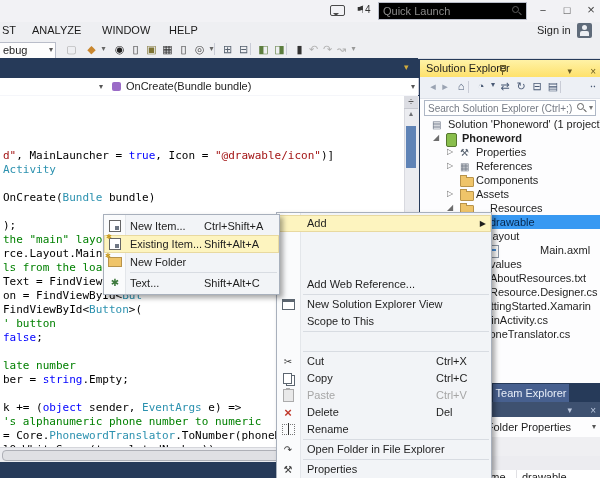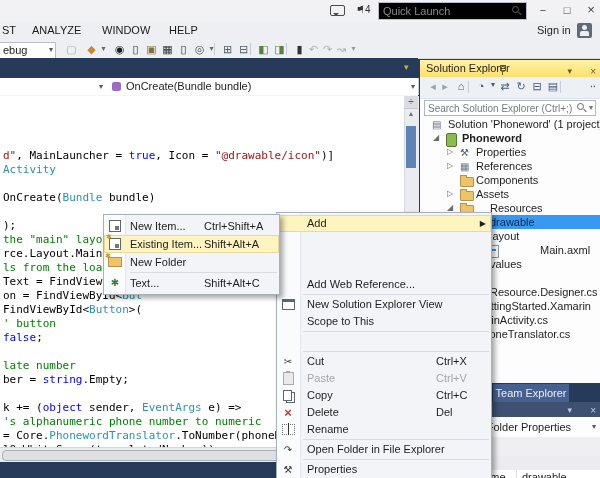--- a/index.html
+++ b/index.html
@@ -273,20 +273,21 @@
       <span class="gdoc xml ticon" style="position: absolute; left: 68px;"></span>
       <span class="lbl" style="position: absolute; left: 84px; margin-left: 36px;">Main.axml</span>
     </div>
     <div class="trow" style="top: 140px;">
       <span class="tarrow" style="left: 41px;">▷</span>
       <span class="gfolder ticon" style="position: absolute; left: 54px;"></span>
       <span class="lbl" style="position: absolute; left: 70px;">values</span>
     </div>
     <div class="trow" style="top: 154px;">
       <span class="gdoc ticon" style="position: absolute; left: 54px;"></span>
+      <span class="lbl" style="position: absolute; left: 70px;">AboutResources.txt</span>
     </div>
     <div class="trow" style="top: 168px;">
       <span class="gdoc cs ticon" style="position: absolute; left: 54px;"></span>
       <span class="lbl" style="position: absolute; left: 70px;">Resource.Designer.cs</span>
     </div>
     <div class="trow" style="top: 182px;">
       <span class="gdoc ticon" style="position: absolute; left: 40px;"></span>
       <span class="lbl" style="position: absolute; left: 56px;">GettingStarted.Xamarin</span>
     </div>
     <div class="trow" style="top: 196px;">
@@ -353,33 +354,33 @@
       <span class="mico"></span>
     </div>
     <div class="msep"></div>
     <div class="mrow" style="height: 17px;">
       <span class="mico">
         <span class="mglyph">✂</span>
       </span>
       <span class="lbl" style="left: 30px; top: 2px;">Cut</span>
       <span class="sc" style="left: 159px; top: 2px;">Ctrl+X</span>
     </div>
+    <div class="mrow" style="height: 17px;">
+      <span class="mico">
+        <span class="mi-copy"></span>
+      </span>
+      <span class="lbl" style="left: 30px; top: 2px;">Copy</span>
+      <span class="sc" style="left: 159px; top: 2px;">Ctrl+C</span>
+    </div>
     <div class="mrow dis" style="height: 17px;">
       <span class="mico">
         <span class="mi-paste"></span>
       </span>
       <span class="lbl" style="left: 30px; top: 2px;">Paste</span>
       <span class="sc" style="left: 159px; top: 2px;">Ctrl+V</span>
-    </div>
-    <div class="mrow" style="height: 17px;">
-      <span class="mico">
-        <span class="mi-copy"></span>
-      </span>
-      <span class="lbl" style="left: 30px; top: 2px;">Copy</span>
-      <span class="sc" style="left: 159px; top: 2px;">Ctrl+C</span>
     </div>
     <div class="mrow" style="height: 17px;">
       <span class="mico">
         <span class="mglyph" style="color: rgb(192, 57, 43); font-size: 13px; font-weight: bold;">×</span>
       </span>
       <span class="lbl" style="left: 30px; top: 2px;">Delete</span>
       <span class="sc" style="left: 159px; top: 2px;">Del</span>
     </div>
     <div class="mrow" style="height: 17px;">
       <span class="mico">

